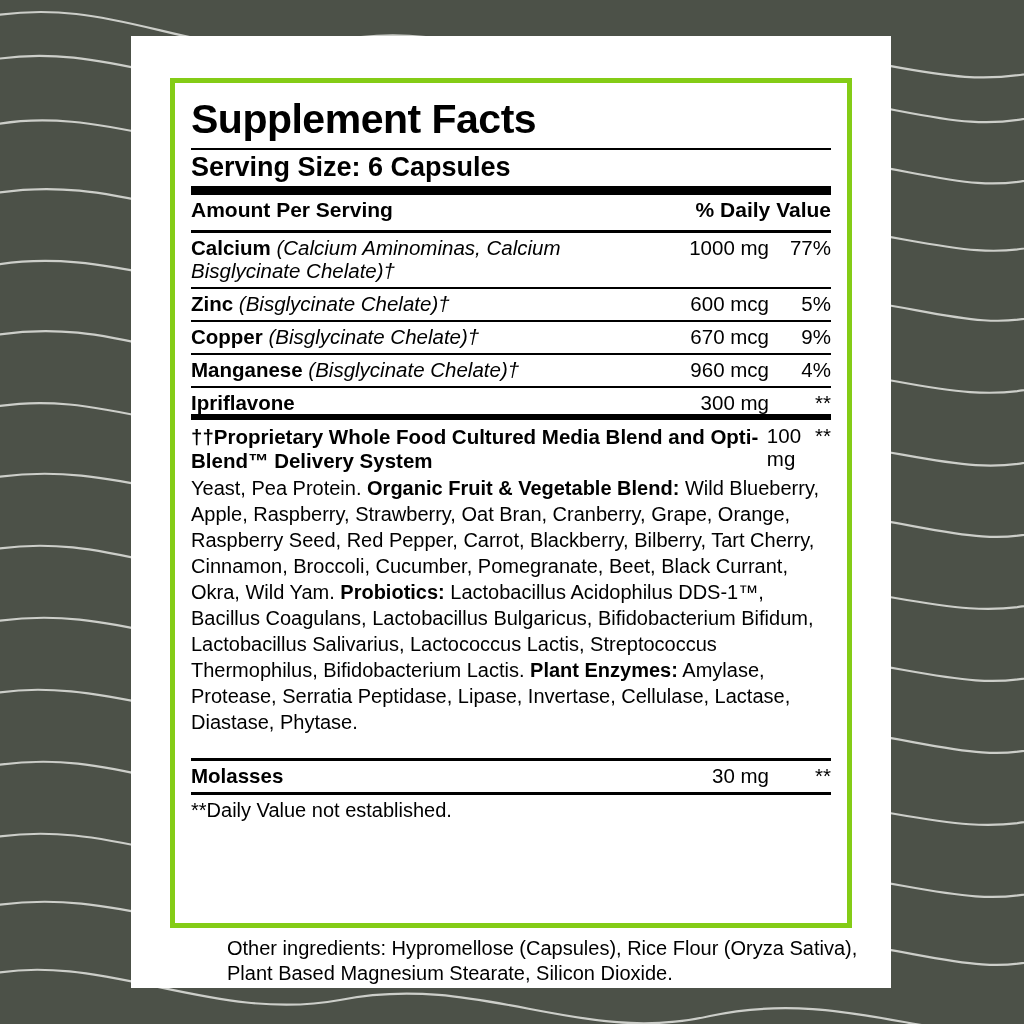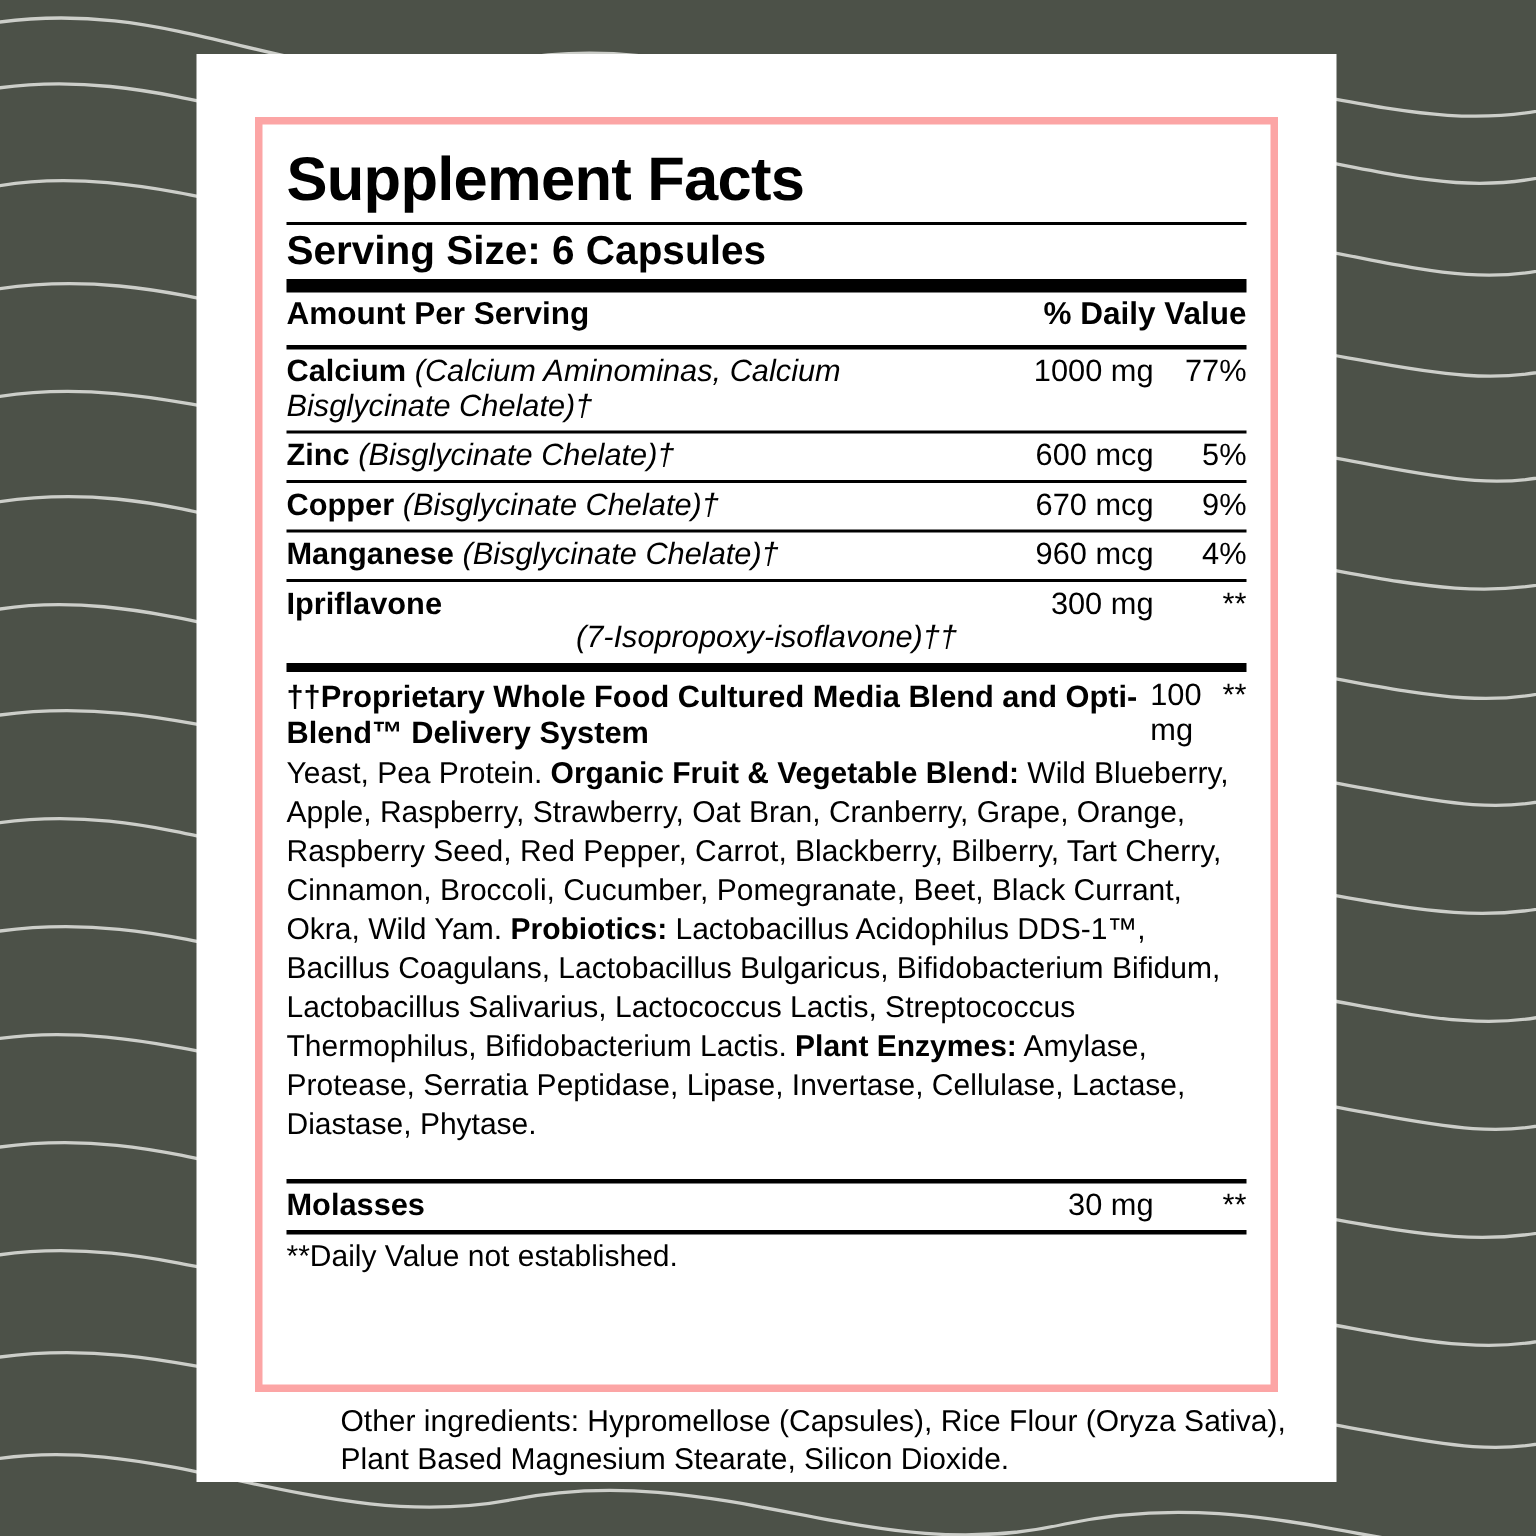--- a/index.html
+++ b/index.html
@@ -28,21 +28,21 @@
     height: 952px;
     background: #ffffff;
     box-sizing: border-box;
   }
   #facts-box {
     position: absolute;
     left: 39px;
     top: 42px;
     width: 682px;
     height: 850px;
-    border: 5px solid #fca5a5;
+    border: 5px solid #84cc16;
     box-sizing: border-box;
     padding: 14px 16px 8px 16px;
   }
   .title {
     font-size: 41px;
     font-weight: bold;
     letter-spacing: -0.5px;
     line-height: 1.0;
     margin: 2px 0 8px 0;
     color: #000;
@@ -51,21 +51,20 @@
   .rule-med { border-top: 3px solid #000; }
   .rule-thick { border-top: 9px solid #000; }
   .rule-heavy { border-top: 6px solid #000; }
 
   .row {
     display: flex;
     align-items: flex-start;
     font-size: 20.5px;
     color: #000;
     line-height: 1.12;
-    justify-content: center;
   }
   .serving-row {
     justify-content: space-between;
     font-size: 27px;
     font-weight: bold;
     padding: 2px 0 4px 0;
   }
   .header-row {
     justify-content: space-between;
     font-size: 21px;
@@ -197,23 +196,20 @@
       <span class="amount">960 mcg</span>
       <span class="dv">4%</span>
     </div>
     <div class="rule-thin"></div>
 
     <div class="row nutrient" style="padding-bottom:0;">
       <span class="name"><b class="bold">Ipriflavone</b></span>
       <span class="amount">300 mg</span>
       <span class="dv">**</span>
     </div>
-    <div class="row" style="padding:0 0 5px 0;">
-      <i class="ital">(7-Isopropoxy-isoflavone)††</i>
-    </div>
 
     <div class="rule-heavy"></div>
 
     <div class="row prop-row">
       <span class="prop-name">††Proprietary Whole Food Cultured Media Blend and Opti-Blend™ Delivery System</span>
       <span class="amount">100 mg</span>
       <span class="dv">**</span>
     </div>
 
     <div class="blend-body" id="blend-body"><span>Yeast, Pea Protein. </span><b>Organic Fruit &amp; Vegetable Blend:</b><span> Wild Blueberry, Apple, Raspberry, Strawberry, Oat Bran, Cranberry, Grape, Orange, Raspberry Seed, Red Pepper, Carrot,  Blackberry, Bilberry, Tart Cherry, Cinnamon, Broccoli, Cucumber, Pomegranate, Beet, Black Currant, Okra, Wild Yam. </span><b>Probiotics:</b><span> Lactobacillus Acidophilus DDS-1™, Bacillus Coagulans, Lactobacillus Bulgaricus, Bifidobacterium Bifidum, Lactobacillus Salivarius, Lactococcus Lactis, Streptococcus Thermophilus, Bifidobacterium Lactis. </span><b>Plant Enzymes:</b><span> Amylase, Protease, Serratia Peptidase, Lipase, Invertase, Cellulase, Lactase, Diastase, Phytase.</span></div>

